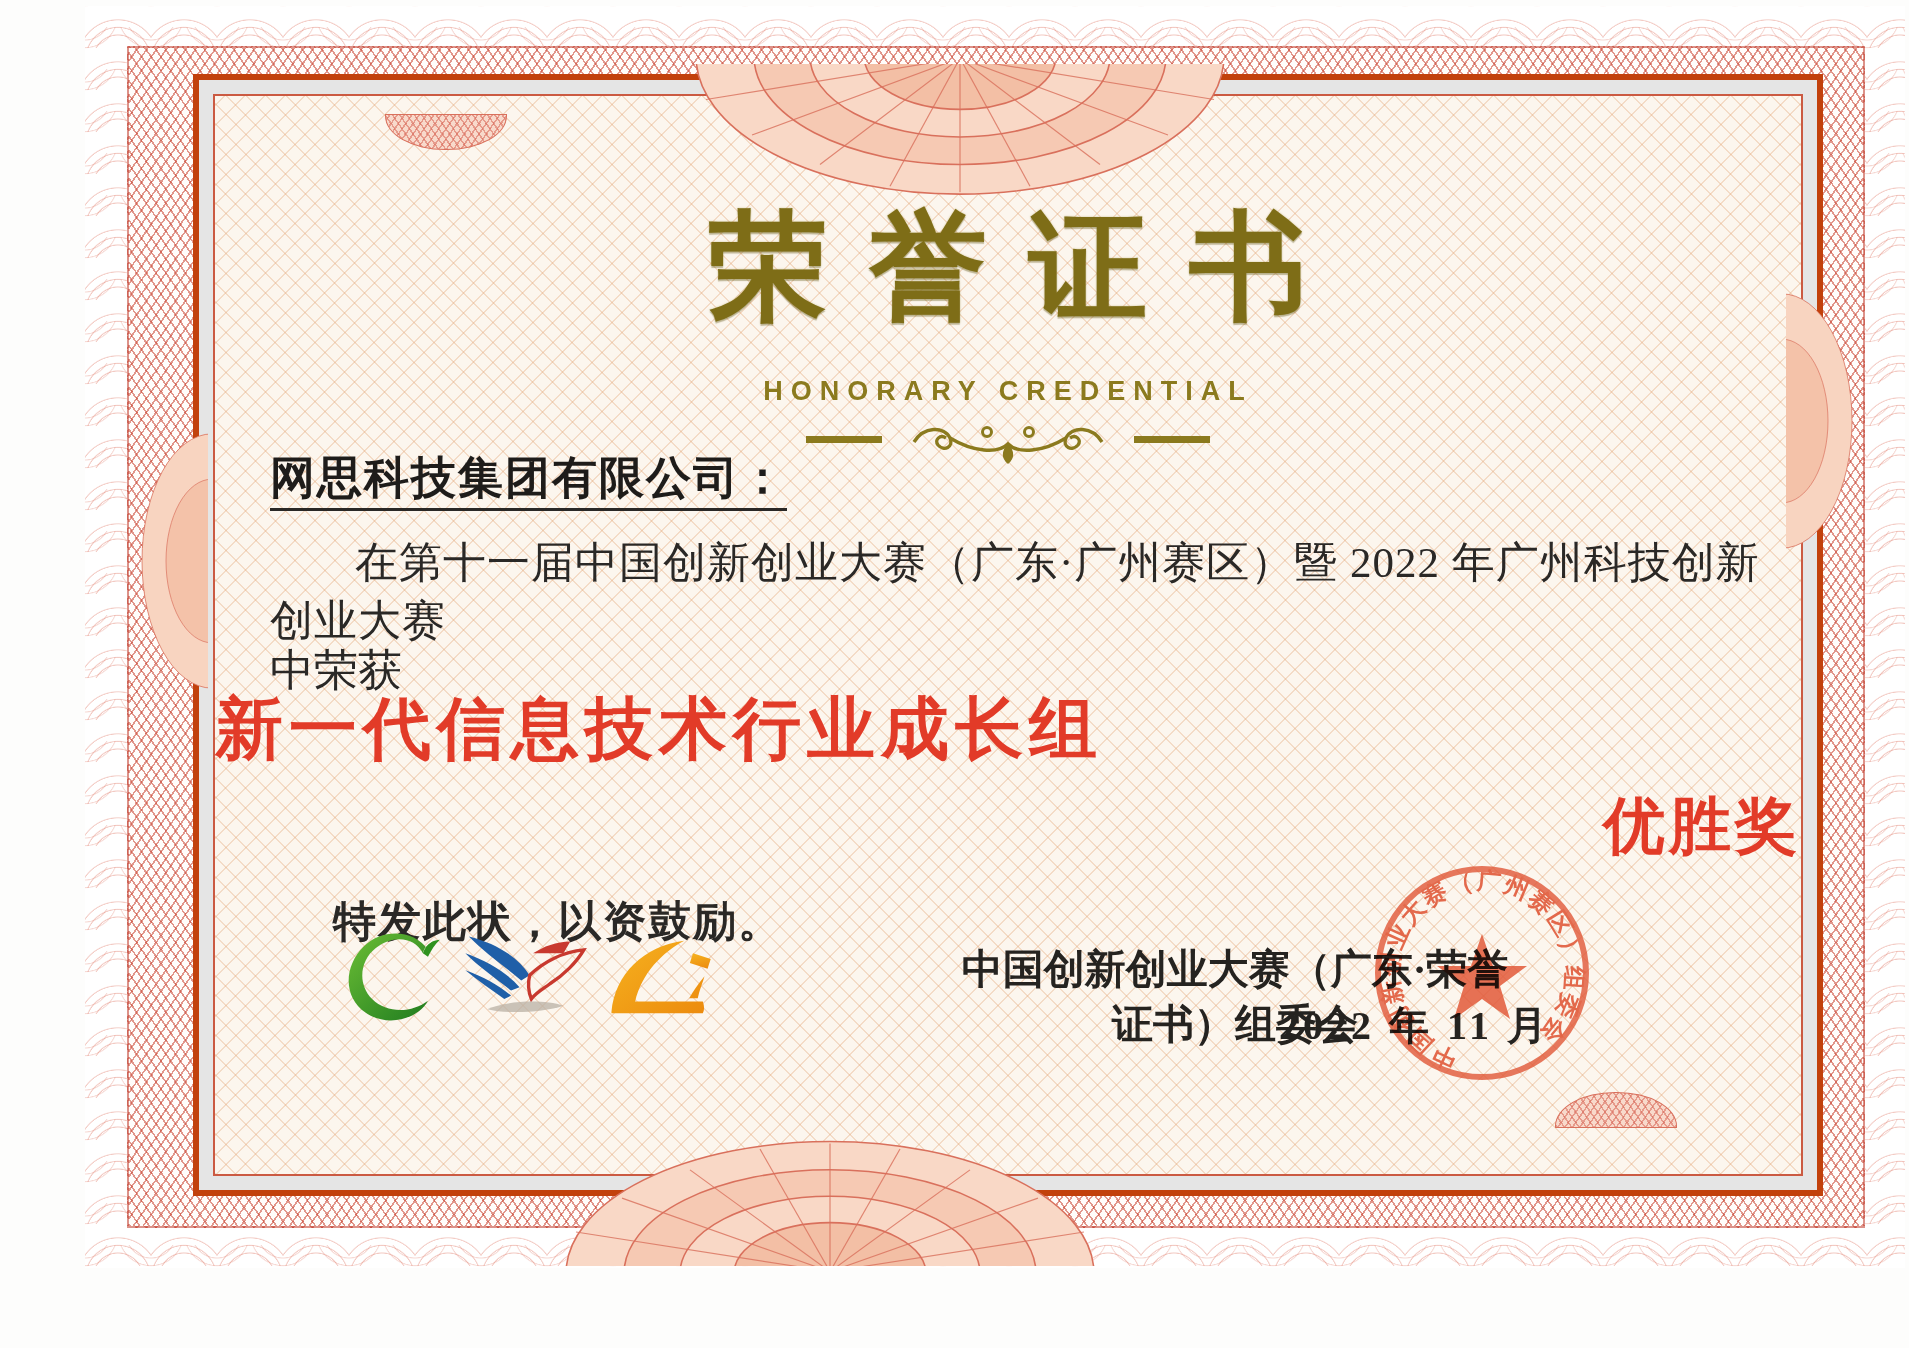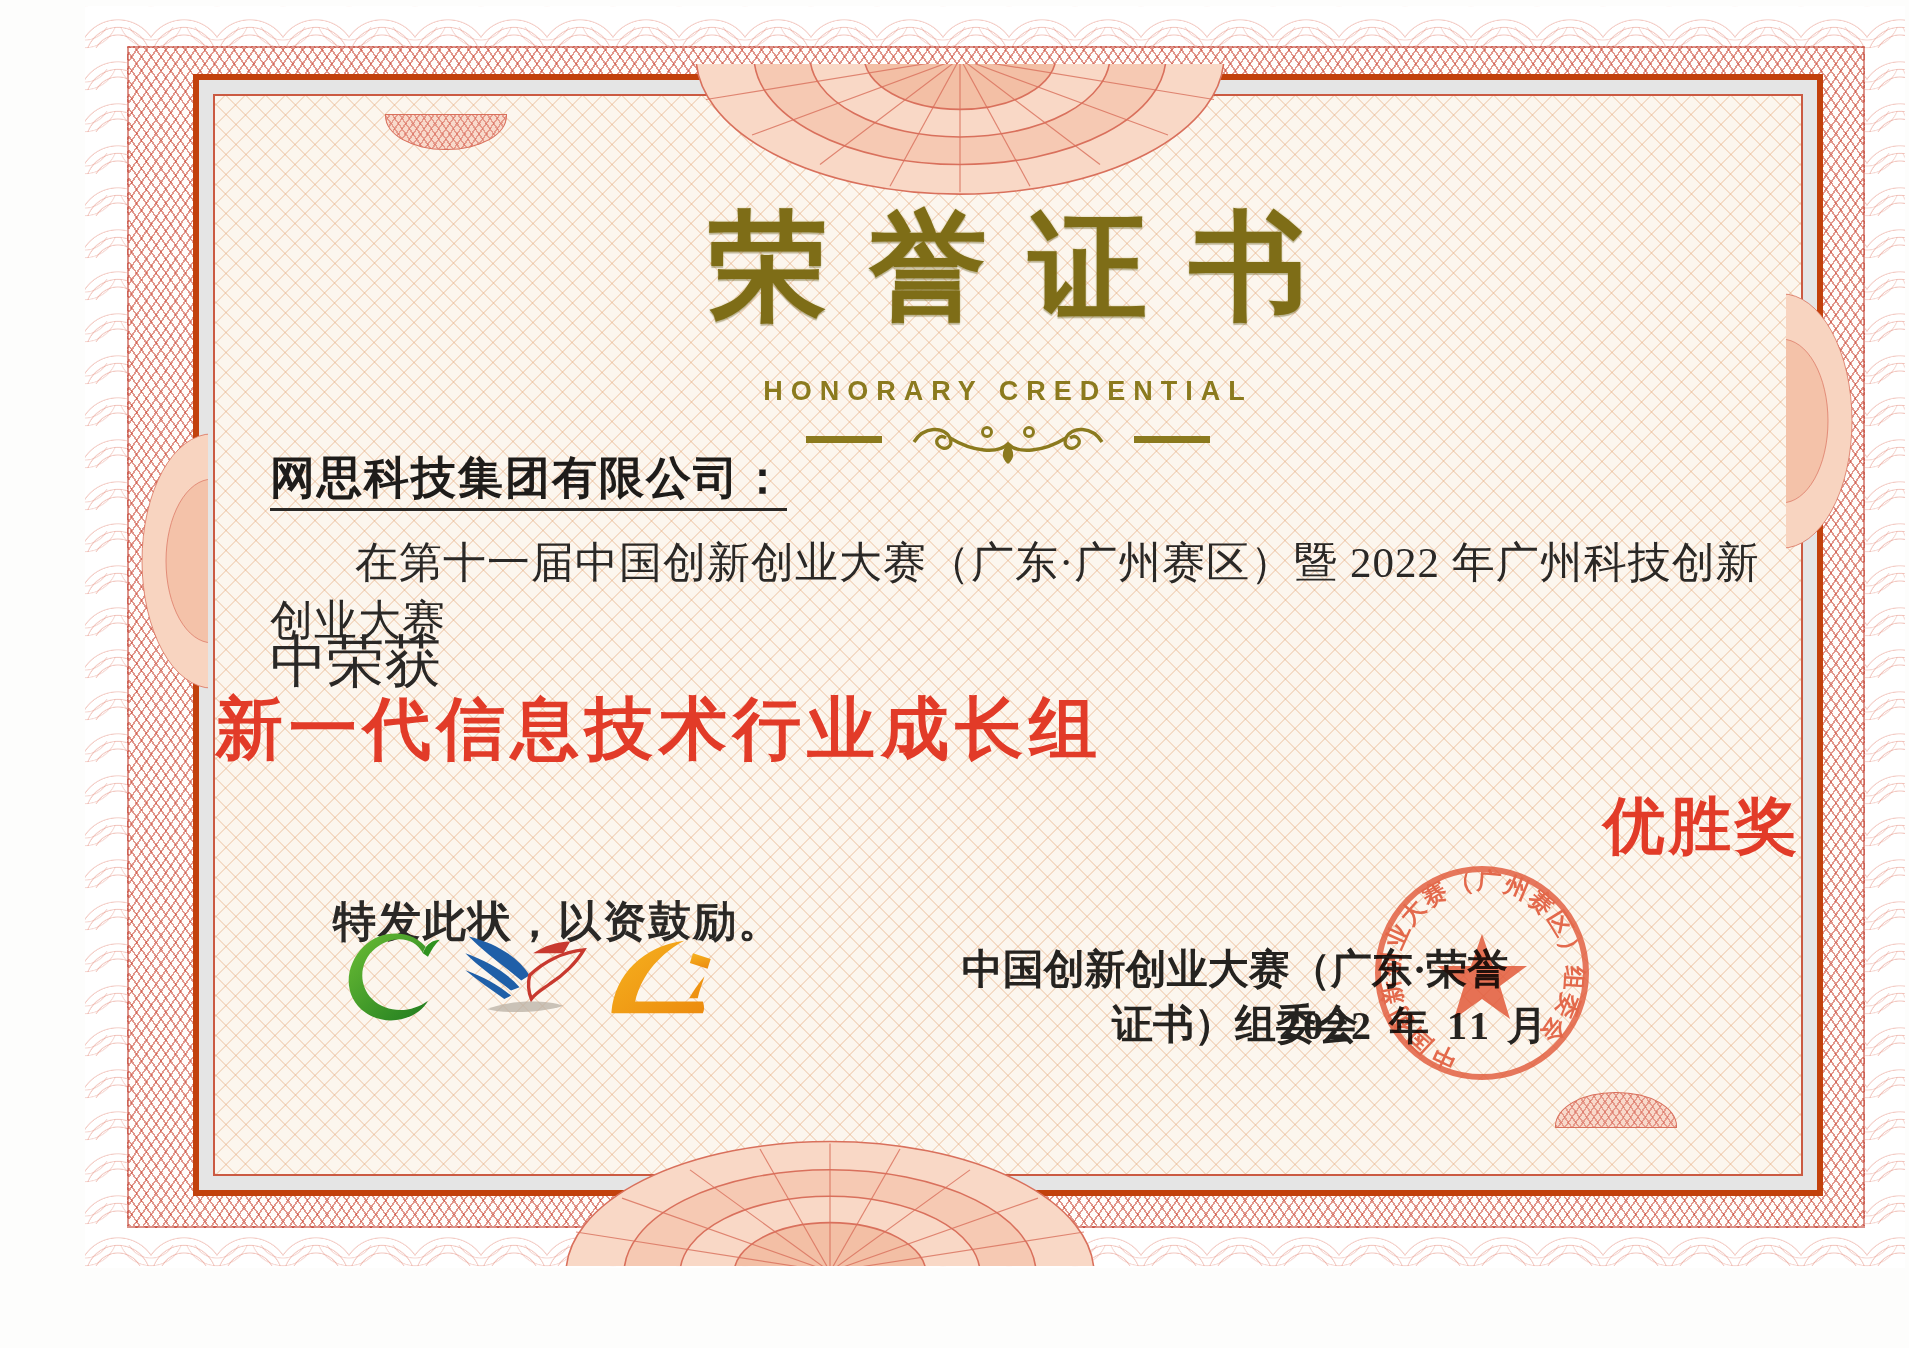--- a/index.html
+++ b/index.html
@@ -61,21 +61,21 @@
     left:0;right:0;top:280px;text-align:center;
     font-family:"Liberation Sans","DejaVu Sans",sans-serif;
     font-size:27px;font-weight:bold;color:#8b7a1e;letter-spacing:8px;
   }
   .flourish{left:583px;top:322px;width:420px;height:46px;}
   .recipient{
     left:55px;top:352px;font-size:45px;font-weight:bold;color:#1e1c1a;
     border-bottom:3px solid #2a2826;letter-spacing:2px;
   }
   .body-line1{left:55px;right:30px;top:438px;font-size:43px;color:#2a2826;text-indent:85px;letter-spacing:1px;}
-  .body-line2{left:55px;top:528px;font-size:57px;color:#2a2826;}
+  .body-line2{left:55px;top:545px;font-size:44px;color:#2a2826;}
   .award1{left:0;right:0;top:588px;text-align:left;font-size:68px;font-weight:bold;color:#e23b28;letter-spacing:6px;}
   .award2{left:0;right:0;top:688px;text-align:right;font-size:62px;font-weight:bold;color:#e23b28;letter-spacing:4px;}
   .closing{left:118px;top:760px;font-size:43px;font-weight:bold;color:#2a2826;letter-spacing:2px;margin-top:37px;}
   .logos{left:125px;top:822px;width:390px;height:118px;display:flex;align-items:center;gap:14px;}
   .issuer{left:740px;width:560px;top:846px;text-align:center;font-size:41px;font-weight:bold;color:#252320;}
   .date{left:1020px;width:360px;top:902px;text-align:center;font-size:40px;font-weight:bold;color:#252320;letter-spacing:4px;}
   .stamp{left:1150px;top:760px;width:234px;height:234px;mix-blend-mode:multiply;opacity:.88;z-index:4;}
 </style>
 </head>
 <body>

